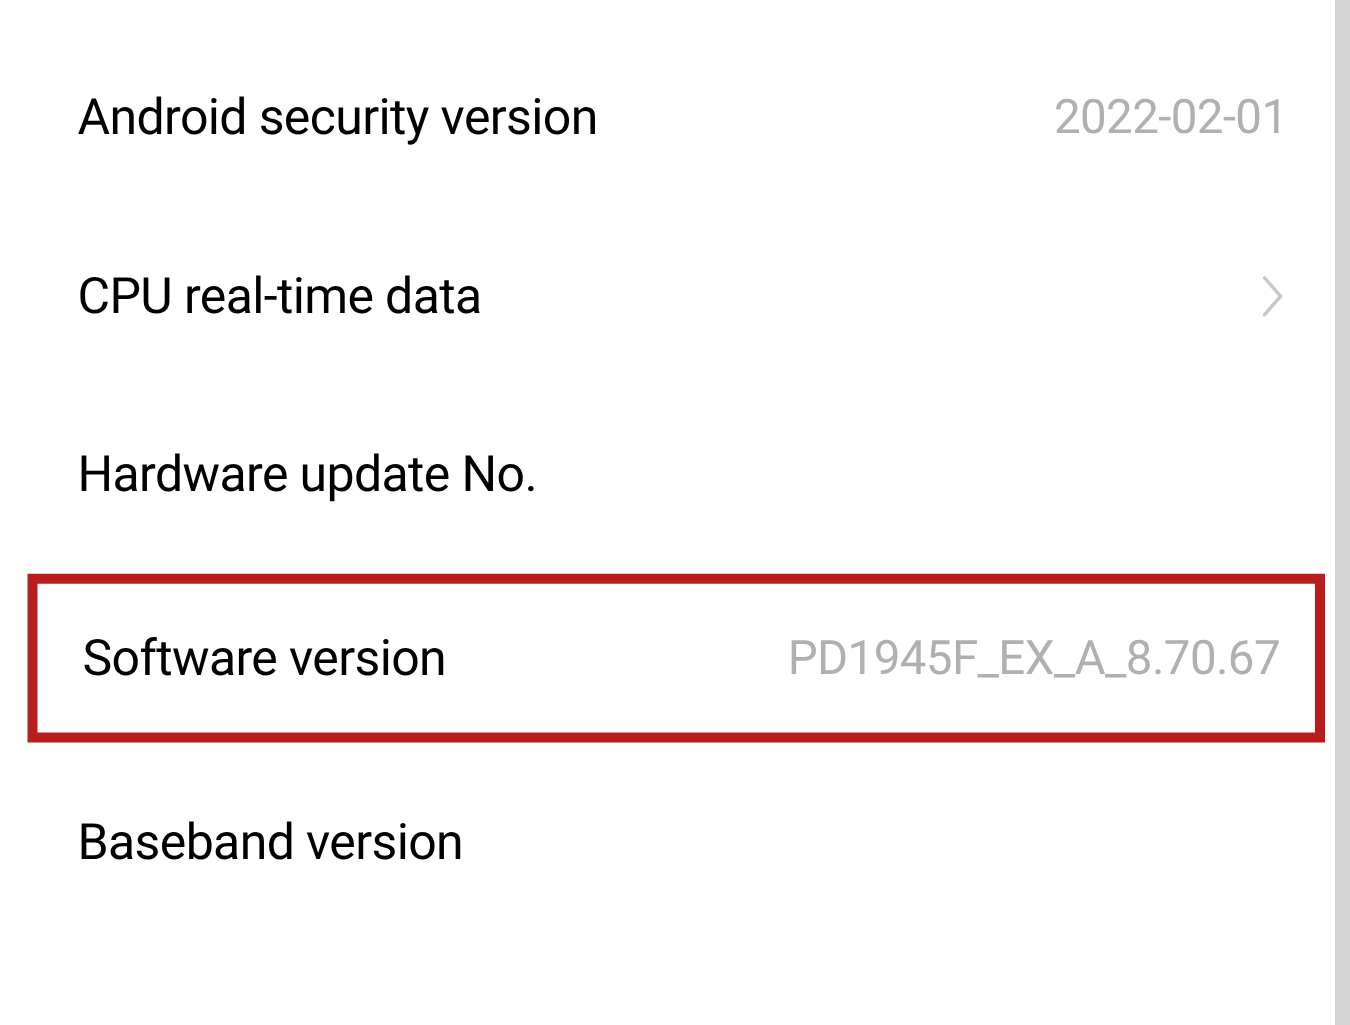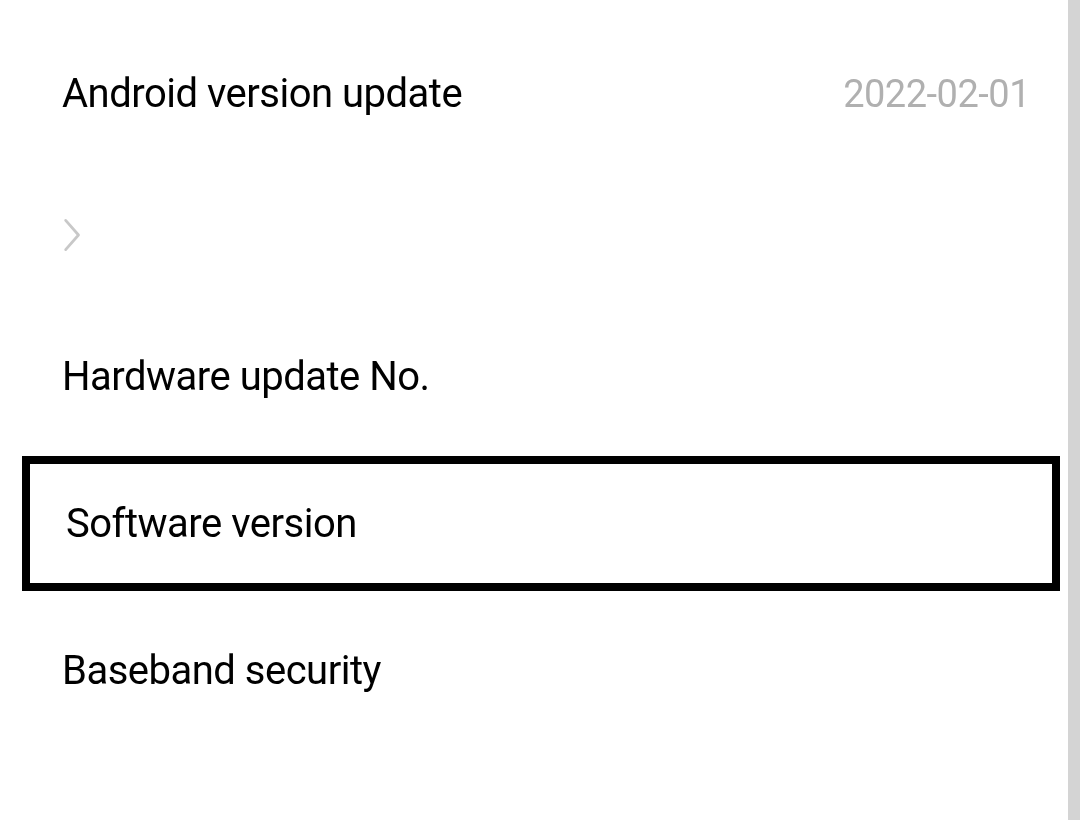--- a/index.html
+++ b/index.html
@@ -32,21 +32,21 @@
       padding: 0;
     }
     .list-item {
       display: flex;
       align-items: center;
       justify-content: space-between;
       padding: 48px 50px 48px 62px;
       min-height: 140px;
     }
     .list-item.highlighted {
-      border: 8px solid #000000;
+      border: 8px solid #b91c1c;
       margin: 8px 20px 8px 22px;
       padding: 36px 28px 36px 36px;
       min-height: 120px;
     }
     .item-label {
       font-size: 40px;
       font-weight: 400;
       color: #000000;
       letter-spacing: -0.5px;
     }
@@ -85,42 +85,44 @@
       gap: 20px;
     }
   </style>
 </head>
 <body>
 
 <div class="container">
   <div class="list">
 
     <div class="list-item first-item">
-      <span class="item-label">Android version update</span>
+      <span class="item-label">Android security version</span>
       <span class="item-value">2022-02-01</span>
     </div>
 
     <div class="list-item">
+      <span class="item-label">CPU real-time data</span>
       <div class="right-group">
         <span class="chevron">
           <svg viewBox="0 0 24 40">
               <path d="M4 4 L18 20 L4 36"></path>
             </svg>
         </span>
       </div>
     </div>
 
     <div class="list-item">
       <span class="item-label">Hardware update No.</span>
     </div>
 
     <div class="list-item highlighted">
       <span class="item-label">Software version</span>
+      <span class="item-value">PD1945F_EX_A_8.70.67</span>
     </div>
 
     <div class="list-item">
-      <span class="item-label">Baseband security</span>
+      <span class="item-label">Baseband version</span>
     </div>
 
   </div>
 
   <div class="scrollbar"></div>
 </div>
 
 </body></html>

